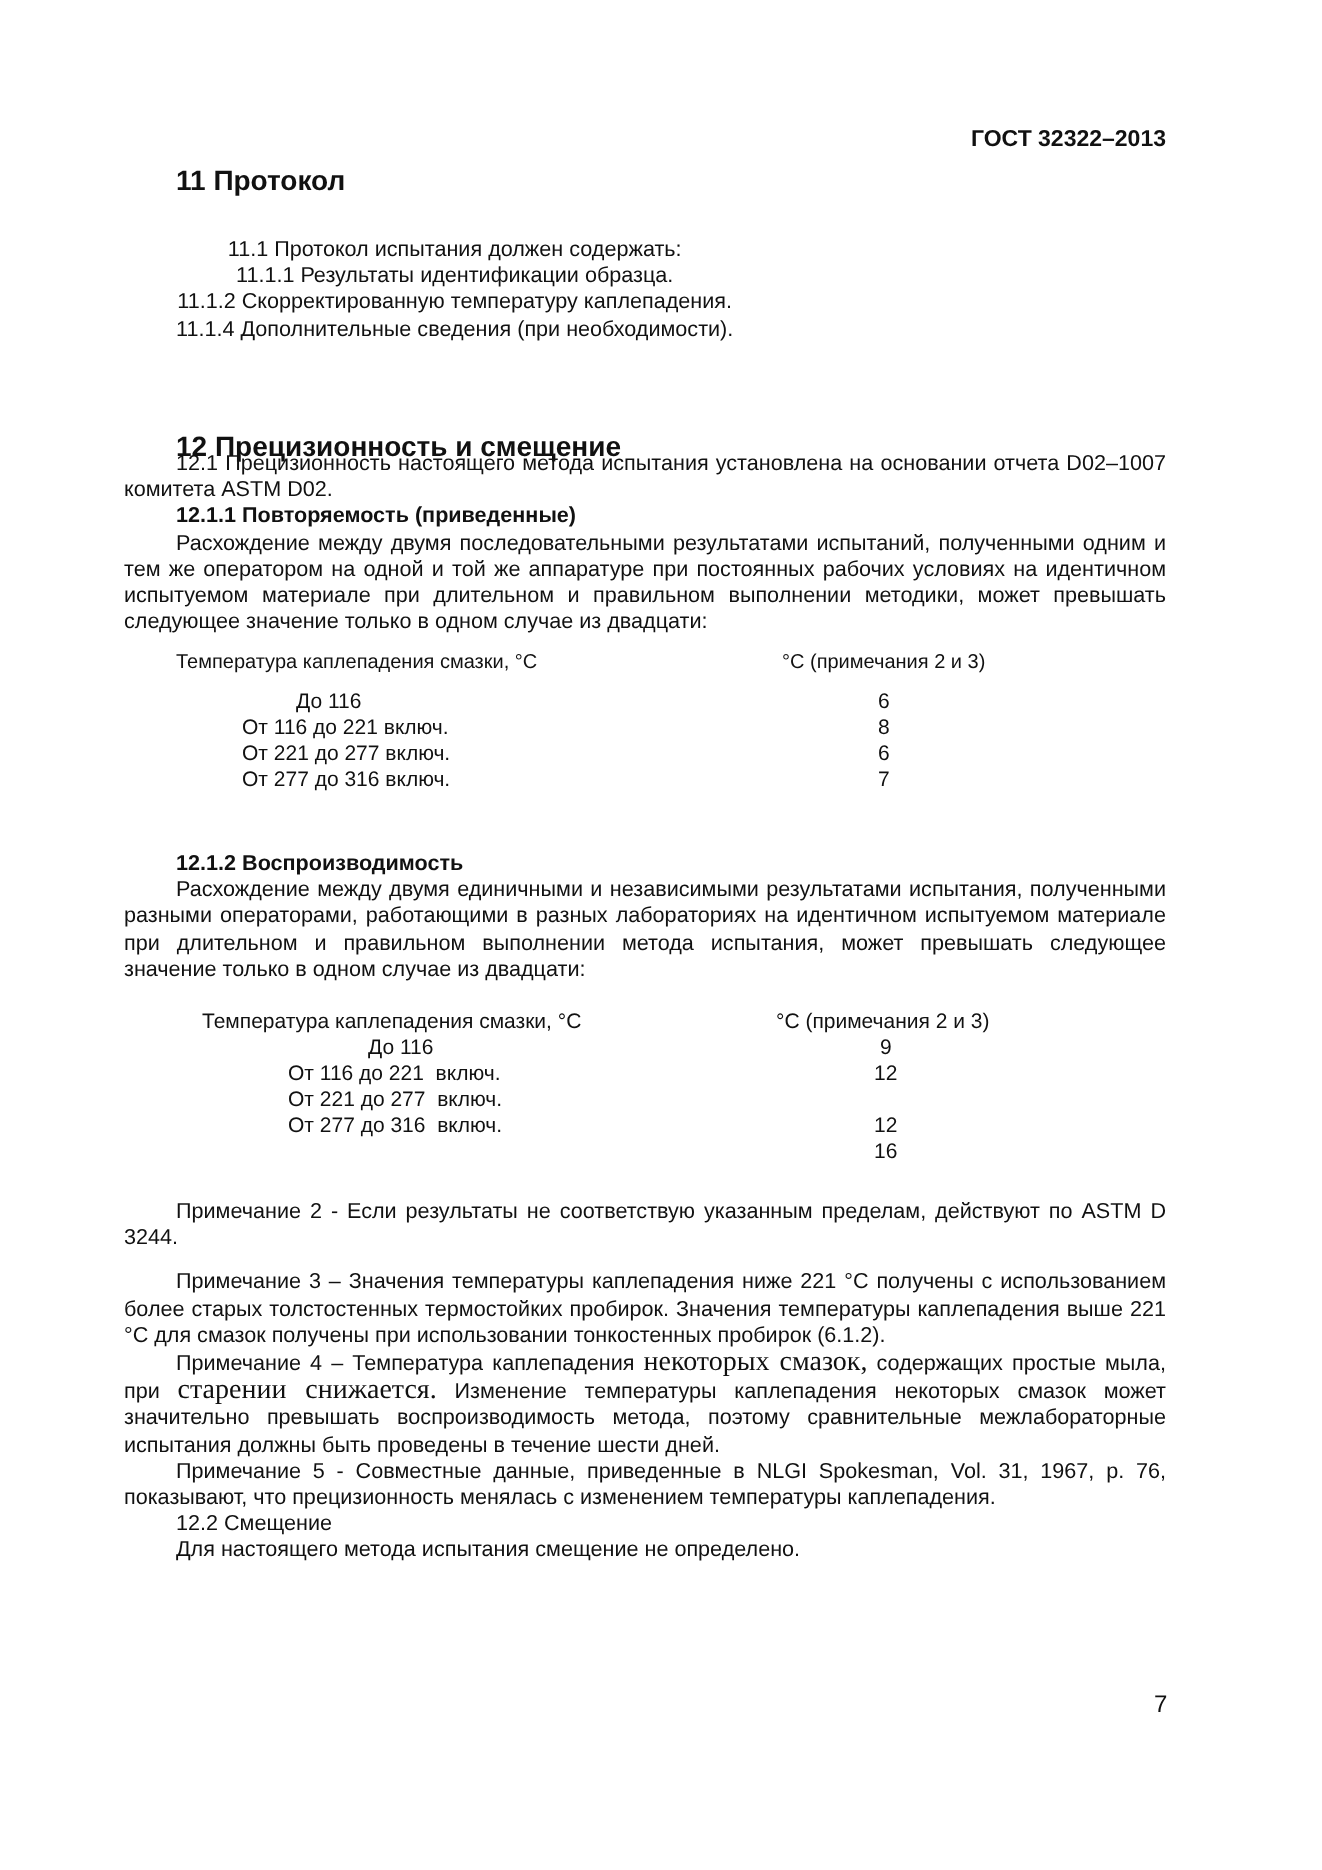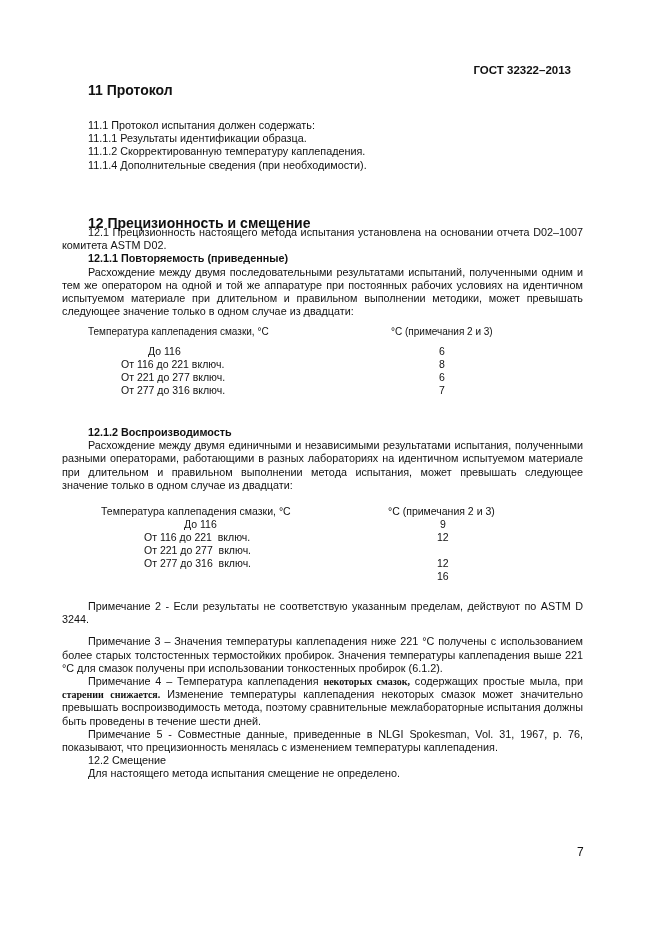--- a/index.html
+++ b/index.html
@@ -1,41 +1,41 @@
 <!DOCTYPE html>
 <html><head>
 <meta charset="utf-8">
 <style>
   html, body { margin: 0; padding: 0; background: #ffffff; }
   body { width: 661px; height: 935px; position: relative; overflow: hidden;
          font-family: "Liberation Sans", sans-serif; color: #111; }
   .page { position: absolute; left: 0; top: 0; width: 661px; height: 935px; }
-  .hdr { position: absolute; right: 90px; top: 64px; font-weight: bold; font-size: 11.5px; }
+  .hdr { position: absolute; right: 78px; top: 64px; font-weight: bold; font-size: 11.5px; }
   .h1 { position: absolute; left: 88px; font-weight: bold; font-size: 14px; }
   .block { position: absolute; left: 62px; width: 521px; font-size: 10.8px; line-height: 13.2px; }
   .block p { margin: 0; text-align: justify; }
   .ind { text-indent: 26px; }
   .plain { position: absolute; left: 88px; font-size: 10.8px; line-height: 13.2px; }
   .plain div { white-space: nowrap; }
   .b { font-weight: bold; }
   .tbl { position: absolute; font-size: 10.5px; }
   .tbl .row { position: absolute; white-space: nowrap; }
-  .serif { font-family: "Liberation Serif", serif; font-size: 10px; font-weight: bold; }
+  .serif { font-family: "Liberation Serif", serif; font-size: 14px; }
   .pagenum { position: absolute; left: 577px; top: 845px; font-size: 12px; }
 </style>
 </head>
 <body>
 
 <div class="page">
 
   <div class="hdr">ГОСТ 32322–2013</div>
 
   <div class="h1" style="top:82px;">11 Протокол</div>
 
-  <div class="plain" style="top:119px;">
+  <div class="plain" style="top:119px;text-align:center;">
     <div>11.1 Протокол испытания должен содержать:</div>
     <div>11.1.1 Результаты идентификации образца.</div>
     <div>11.1.2 Скорректированную температуру каплепадения.</div>
     <div>11.1.4 Дополнительные сведения (при необходимости).</div>
   </div>
 
   <div class="h1" style="top:215px;">12 Прецизионность и смещение</div>
 
   <div class="block" style="top:226px;">
     <p class="ind">12.1 Прецизионность настоящего метода испытания установлена на основании  отчета D02–1007 комитета ASTM D02.</p>

